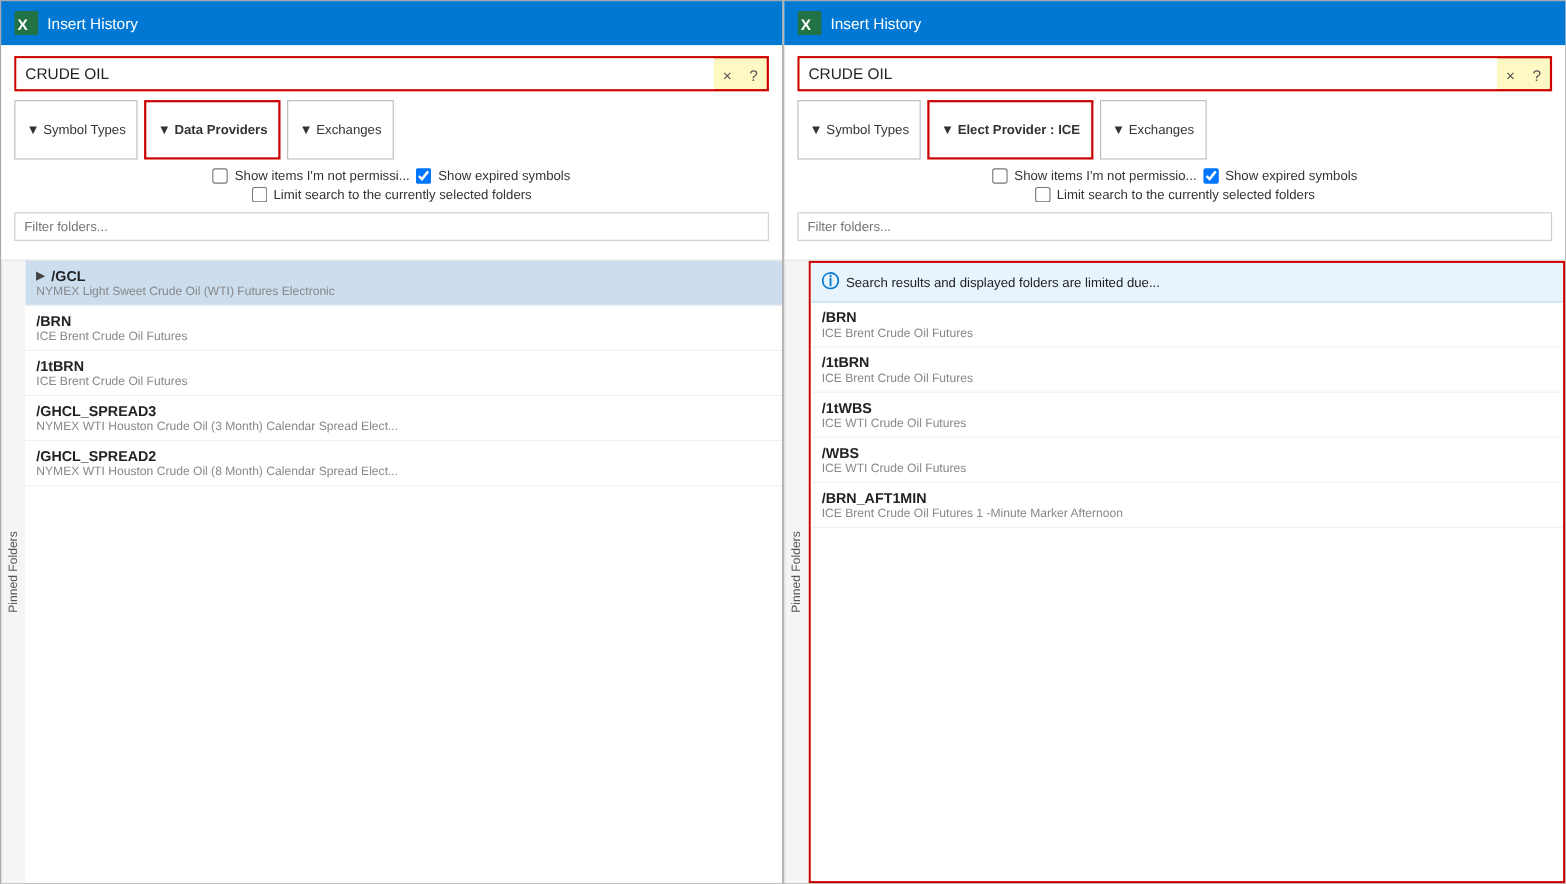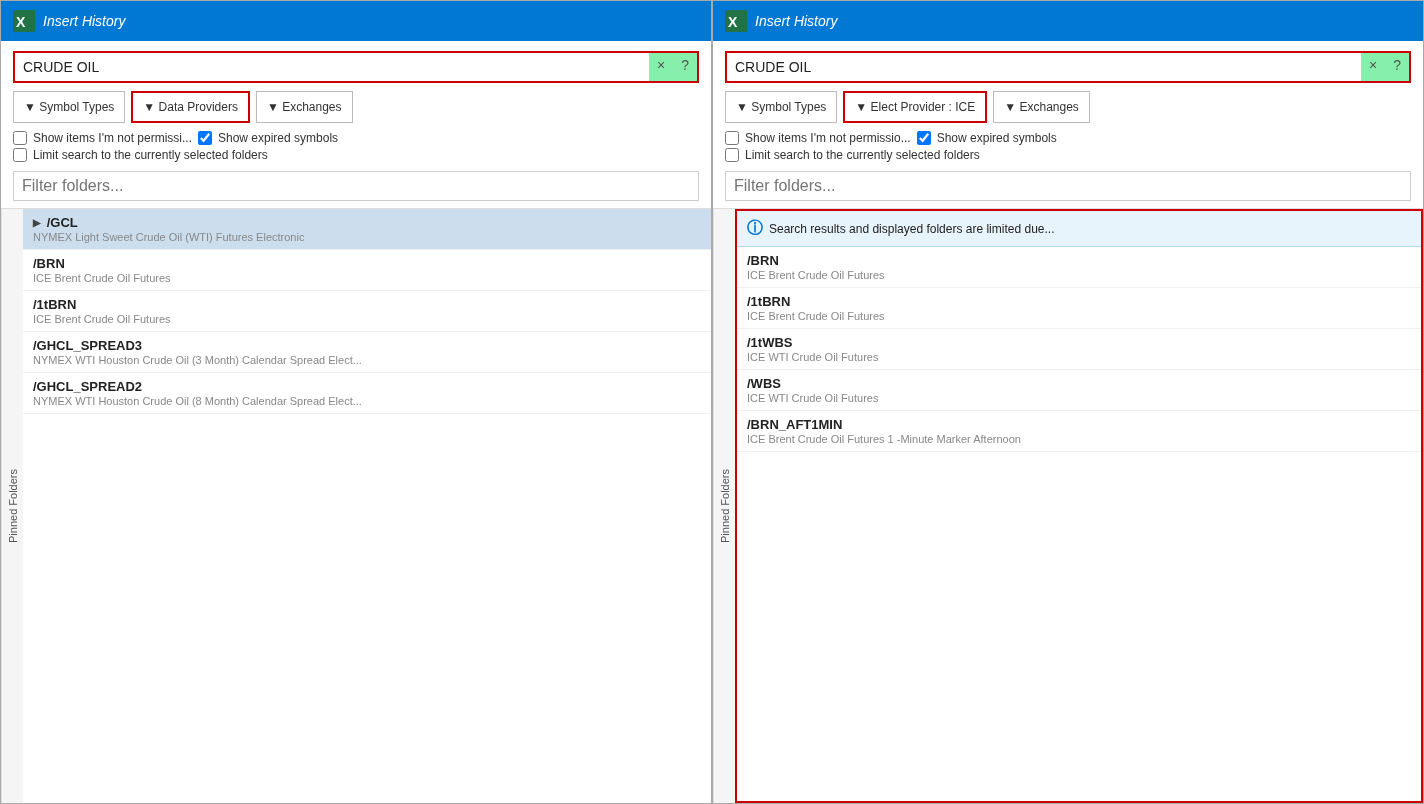--- a/index.html
+++ b/index.html
@@ -33,32 +33,31 @@
     }
     .titlebar-icon {
       width: 22px;
       height: 22px;
       flex-shrink: 0;
     }
     .titlebar-title {
       font-size: 14px;
       font-weight: 400;
       color: white;
-      font-style: italic;
     }
     .content-area {
       padding: 10px 12px 6px 12px;
       flex-shrink: 0;
     }
     .search-row {
       display: flex;
-      align-items: flex-start;
+      align-items: flex-end;
       border: 2px solid #c00;
       margin-bottom: 8px;
-      background: #86efac;
+      background: #fef9c3;
     }
     .search-input {
       flex: 1;
       border: none;
       outline: none;
       font-size: 14px;
       padding: 6px 8px;
       color: #222;
     }
     .search-btn {
@@ -70,59 +69,61 @@
       color: #555;
     }
     .filters-row {
       display: flex;
       gap: 6px;
       margin-bottom: 8px;
     }
     .filter-dropdown {
       border: 1px solid #bbb;
       background: #fff;
-      padding: 7px 10px;
+      padding: 18px 10px;
       cursor: pointer;
       font-size: 12px;
       color: #333;
       display: flex;
       align-items: center;
       gap: 4px;
       white-space: nowrap;
     }
     .filter-dropdown.highlighted {
       border: 2px solid #c00;
+      font-weight: bold;
     }
     .checkboxes-row {
       display: flex;
       gap: 0;
       flex-direction: column;
       margin-bottom: 6px;
+      align-items: center;
     }
     .checkbox-line {
       display: flex;
       align-items: center;
       gap: 6px;
       margin-bottom: 3px;
       font-size: 12px;
       color: #333;
     }
     .checkbox-line input[type=checkbox] {
       width: 14px;
       height: 14px;
       cursor: pointer;
     }
     .filter-folders-input {
       width: 100%;
       border: 1px solid #ccc;
       padding: 5px 8px;
-      font-size: 16px;
+      font-size: 12px;
       color: #aaa;
       outline: none;
-      margin-bottom: 1px;
+      margin-bottom: 11px;
     }
     .list-area {
       flex: 1;
       overflow-y: auto;
       border-top: 1px solid #ddd;
       display: flex;
     }
     .pinned-label {
       writing-mode: vertical-rl;
       text-orientation: mixed;

